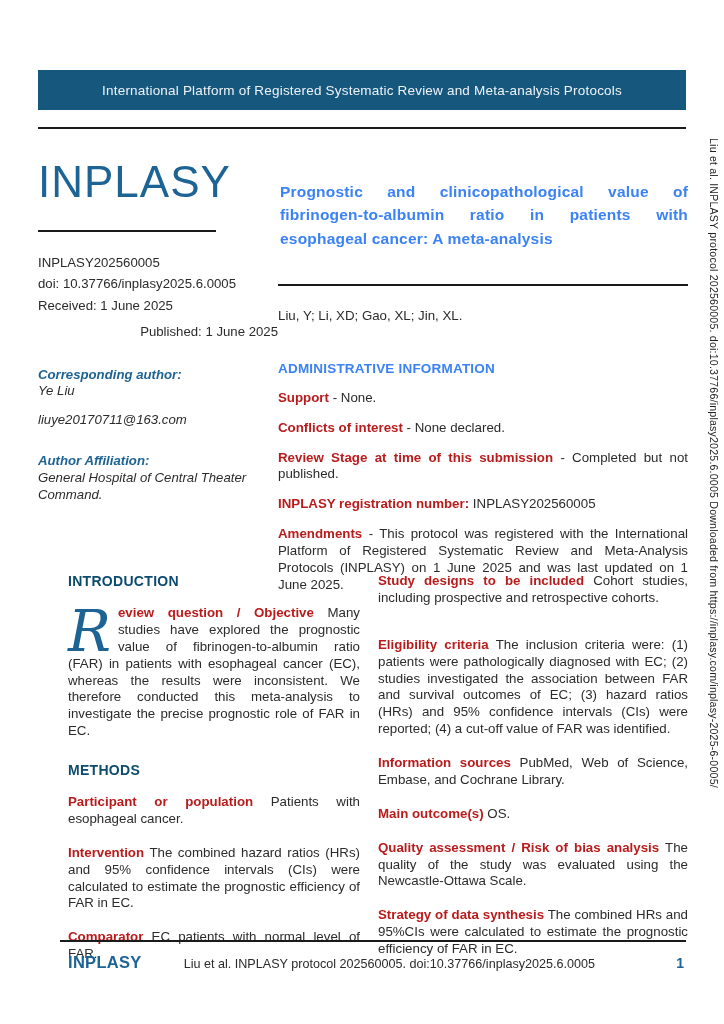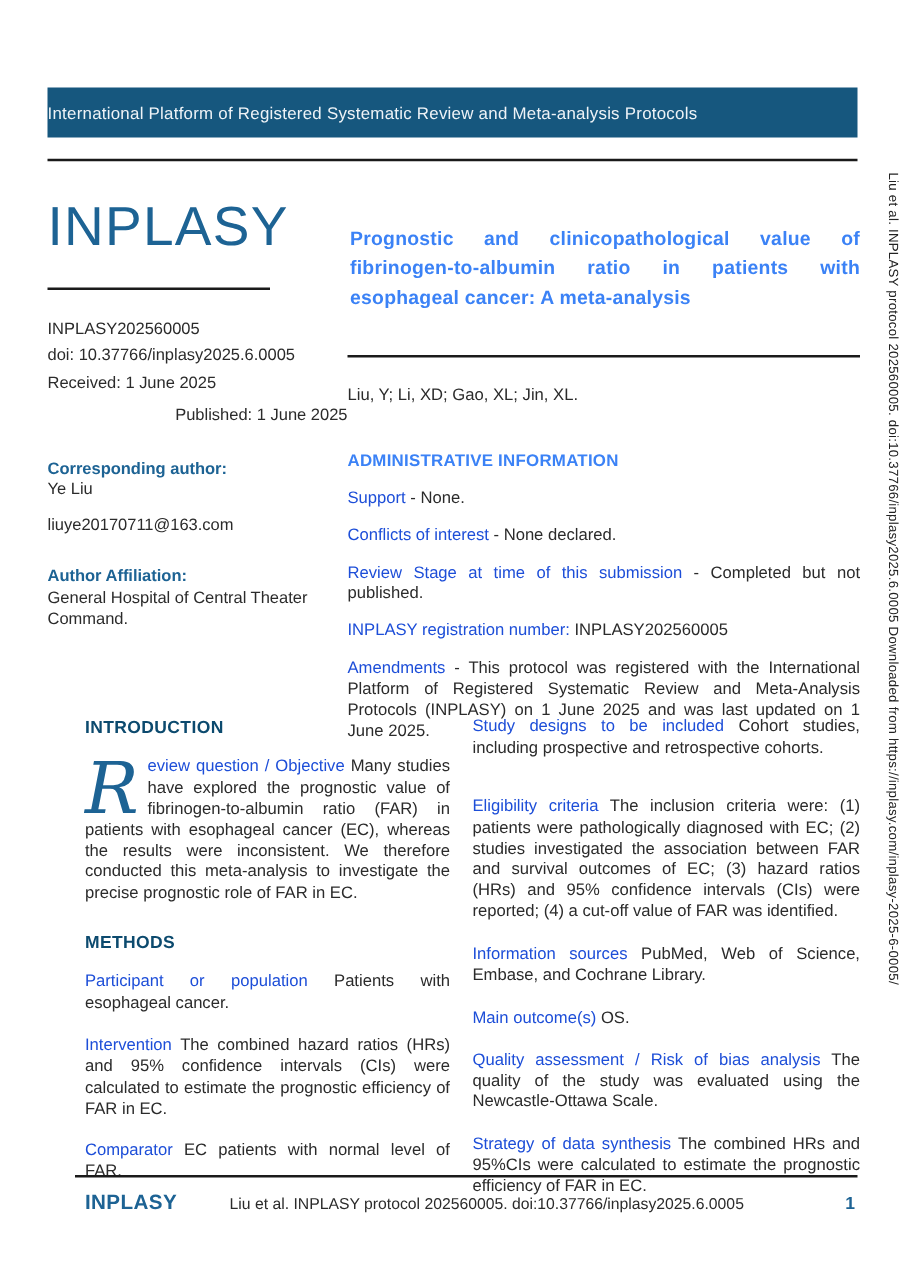--- a/index.html
+++ b/index.html
@@ -5,53 +5,53 @@
   html,body{margin:0;padding:0;background:#e8e8e8;}
   .page{
     position:relative;width:724px;height:1024px;margin:0 auto;
     background:#ffffff;overflow:hidden;
     font-family:"Liberation Sans",sans-serif;color:#2b2b2b;
   }
   
   .banner{
     position:absolute;left:38px;right:38px;top:70px;height:40px;
     background:#16577e;color:#eef3f7;
-    display:flex;align-items:center;justify-content:flex-start;
+    display:flex;align-items:center;justify-content:center;
     font-size:13.5px;letter-spacing:.2px;
   }
   .top-rule{position:absolute;left:38px;right:38px;top:127px;border-top:2px solid #1a1a1a;}
 
   
   .header{position:absolute;left:38px;right:36px;top:150px;display:grid;grid-template-columns:240px 1fr;}
   .logo{
     font-size:44px;color:#1d6394;letter-spacing:1px;line-height:1;
     margin-top:10px;font-weight:400;
   }
   .logo-rule{width:178px;border-top:2px solid #1a1a1a;margin-top:26px;}
   .meta{margin-top:20px;font-size:13.2px;line-height:1.62;}
   .meta .row{margin:0;}
   .meta .row.gap{margin-top:5px;text-align:right;}
-  .blk{margin-top:24px;font-size:13.2px;line-height:1.28;}
+  .blk{margin-top:24px;font-size:13.2px;line-height:1.28;font-style:italic;}
   .blk .lblhead{color:#1d6394;font-weight:bold;}
   .blk p{margin:0 0 0 0;}
   .blk .mail{margin-top:12px;}
 
   .title{
     margin-top:30px;color:#3b82f6;font-weight:bold;
     font-size:15.5px;line-height:1.5;text-align:justify;letter-spacing:.2px;
     padding-left:2px;
   }
   .authors-rule{border-top:2px solid #1a1a1a;margin-top:34px;}
   .authors{margin-top:22px;font-size:13.3px;}
   .admin{margin-top:38px;}
   .admin h2{
     color:#3b82f6;font-size:13.5px;margin:0 0 14px 0;letter-spacing:.2px;
   }
   .para{font-size:13.3px;line-height:1.27;text-align:justify;margin:0 0 13px 0;}
-  .para .lbl{color:#1d4ed8;font-weight:normal;}
+  .para .lbl{color:#b91c1c;font-weight:bold;}
 
   
   .body{position:absolute;left:68px;right:36px;top:563px;display:grid;grid-template-columns:292px 1fr;column-gap:18px;}
   .body h2{color:#0c4a6e;font-size:14px;margin:10px 0 16px 0;letter-spacing:.3px;}
   .dropcap{
     float:left;color:#1d6394;
     font-family:"DejaVu Serif",serif;font-style:italic;
     font-size:57px;line-height:42px;padding:5px 7px 2px 0;
   }
   .rightcol{padding-top:10px;}

